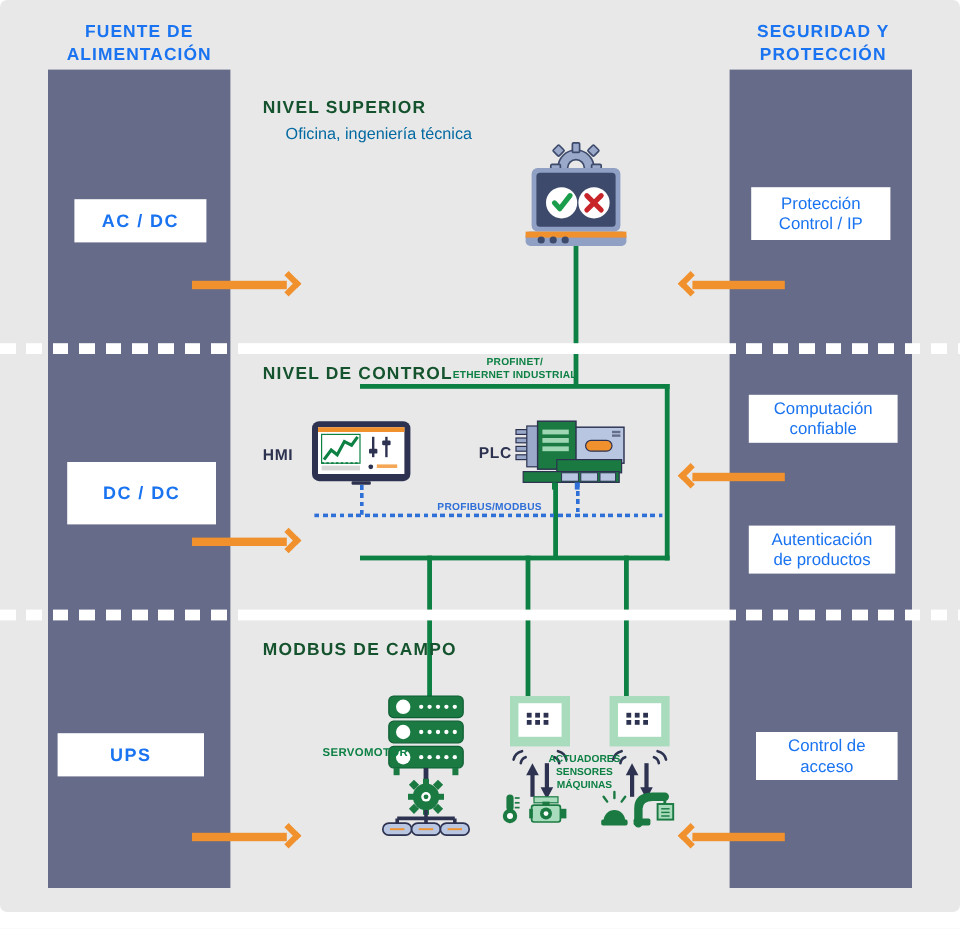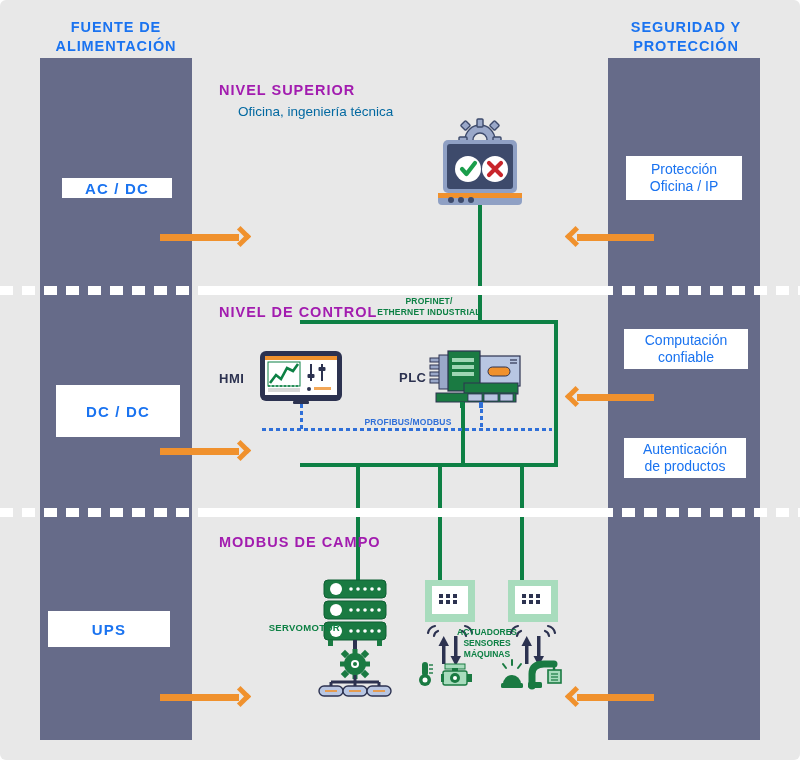--- a/index.html
+++ b/index.html
@@ -38,21 +38,21 @@
   .chip {
     position:absolute;
     background:#ffffff;
     color:#1a73f0;
     display:flex; align-items:center; justify-content:center;
     text-align:center;
     line-height:17px;
   }
   .chip.bold { font-weight:bold; letter-spacing:1.2px; font-size:15px; }
   .chip.plain { font-size:14px; }
-  #chip-acdc { left:62px;  top:178px; width:110px; height:20px; }
+  #chip-acdc { left:62px;  top:166px; width:110px; height:36px; }
   #chip-dcdc { left:56px;  top:385px; width:124px; height:52px; }
   #chip-ups  { left:48px;  top:611px; width:122px; height:36px; }
   #chip-prot { left:626px; top:156px; width:116px; height:44px; }
   #chip-comp { left:624px; top:329px; width:124px; height:40px;text-align:center; }
   #chip-auth { left:624px; top:438px; width:122px; height:40px; }
   #chip-acc  { left:630px; top:610px; width:118px; height:40px; }
 
   
   .arrow { position:absolute; height:22px; }
   .arrow .shaft {
@@ -84,21 +84,21 @@
   }
   .divider .dash-l { left:0; width:200px; }
   .divider .dash-r { left:600px; width:200px; }
   .divider .seg    { left:200px; width:400px; }
   #div-1 { top:286px; }
   #div-2 { top:508px; }
 
   
   .level-title {
     position:absolute;
-    color:#a21caf; font-weight:bold; font-size:14.5px; letter-spacing:1px;
+    color:#14532d; font-weight:bold; font-size:14.5px; letter-spacing:1px;
   }
   #lvl-1 { left:219px; top:82px; }
   #lvl-2 { left:219px; top:304px; }
   #lvl-3 { left:219px; top:534px; }
   .level-sub {
     position:absolute; left:238px; top:104px;
     color:#0369a1; font-size:13.5px;
   }
 
   
@@ -185,33 +185,39 @@
   <div class="chip bold" id="chip-dcdc">
     <span>DC / DC</span>
   </div>
   <div class="chip bold" id="chip-ups">
     <span>UPS</span>
   </div>
 
   <div class="chip plain" id="chip-prot">
     <div>
       <div>Protección</div>
-      <div>Oficina / IP</div>
+      <div>Control / IP</div>
     </div>
   </div>
   <div class="chip plain" id="chip-comp">
     <div>
       <div>Computación</div>
       <div>confiable</div>
     </div>
   </div>
   <div class="chip plain" id="chip-auth">
     <div>
       <div>Autenticación</div>
       <div>de productos</div>
+    </div>
+  </div>
+  <div class="chip plain" id="chip-acc">
+    <div>
+      <div>Control de</div>
+      <div>acceso</div>
     </div>
   </div>
 
   <div class="arrow right" id="arrow-r1">
     <div class="shaft"></div>
     <div class="head"></div>
   </div>
   <div class="arrow right" id="arrow-r2">
     <div class="shaft"></div>
     <div class="head"></div>

